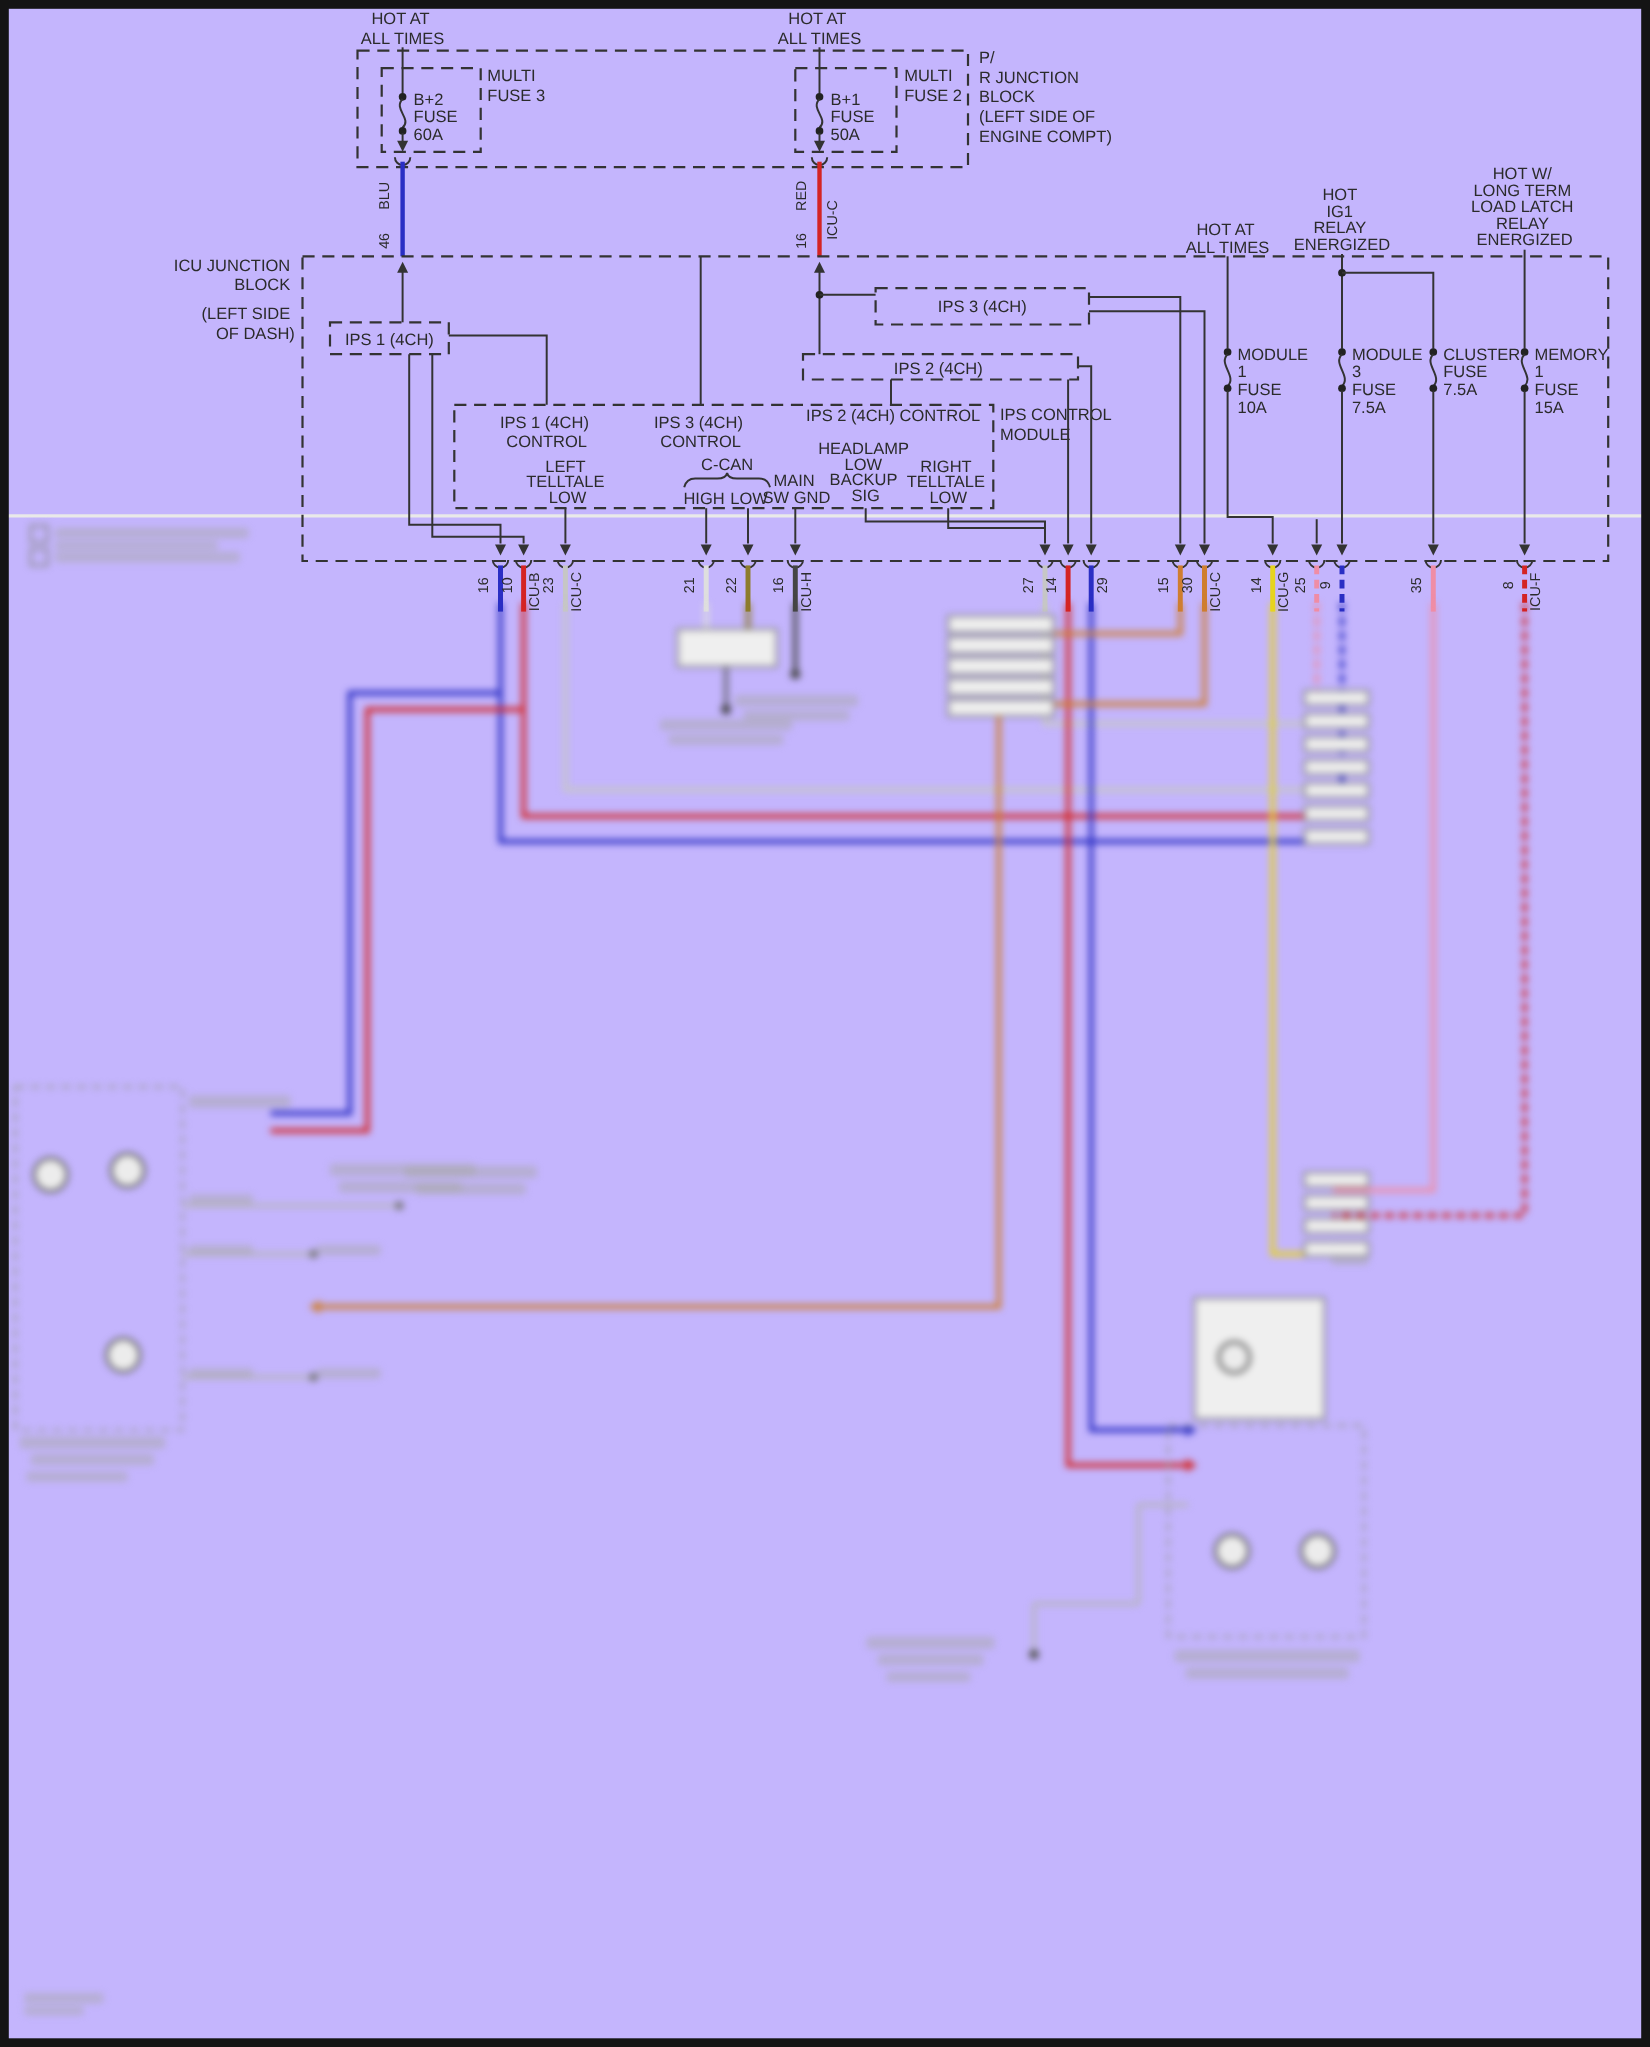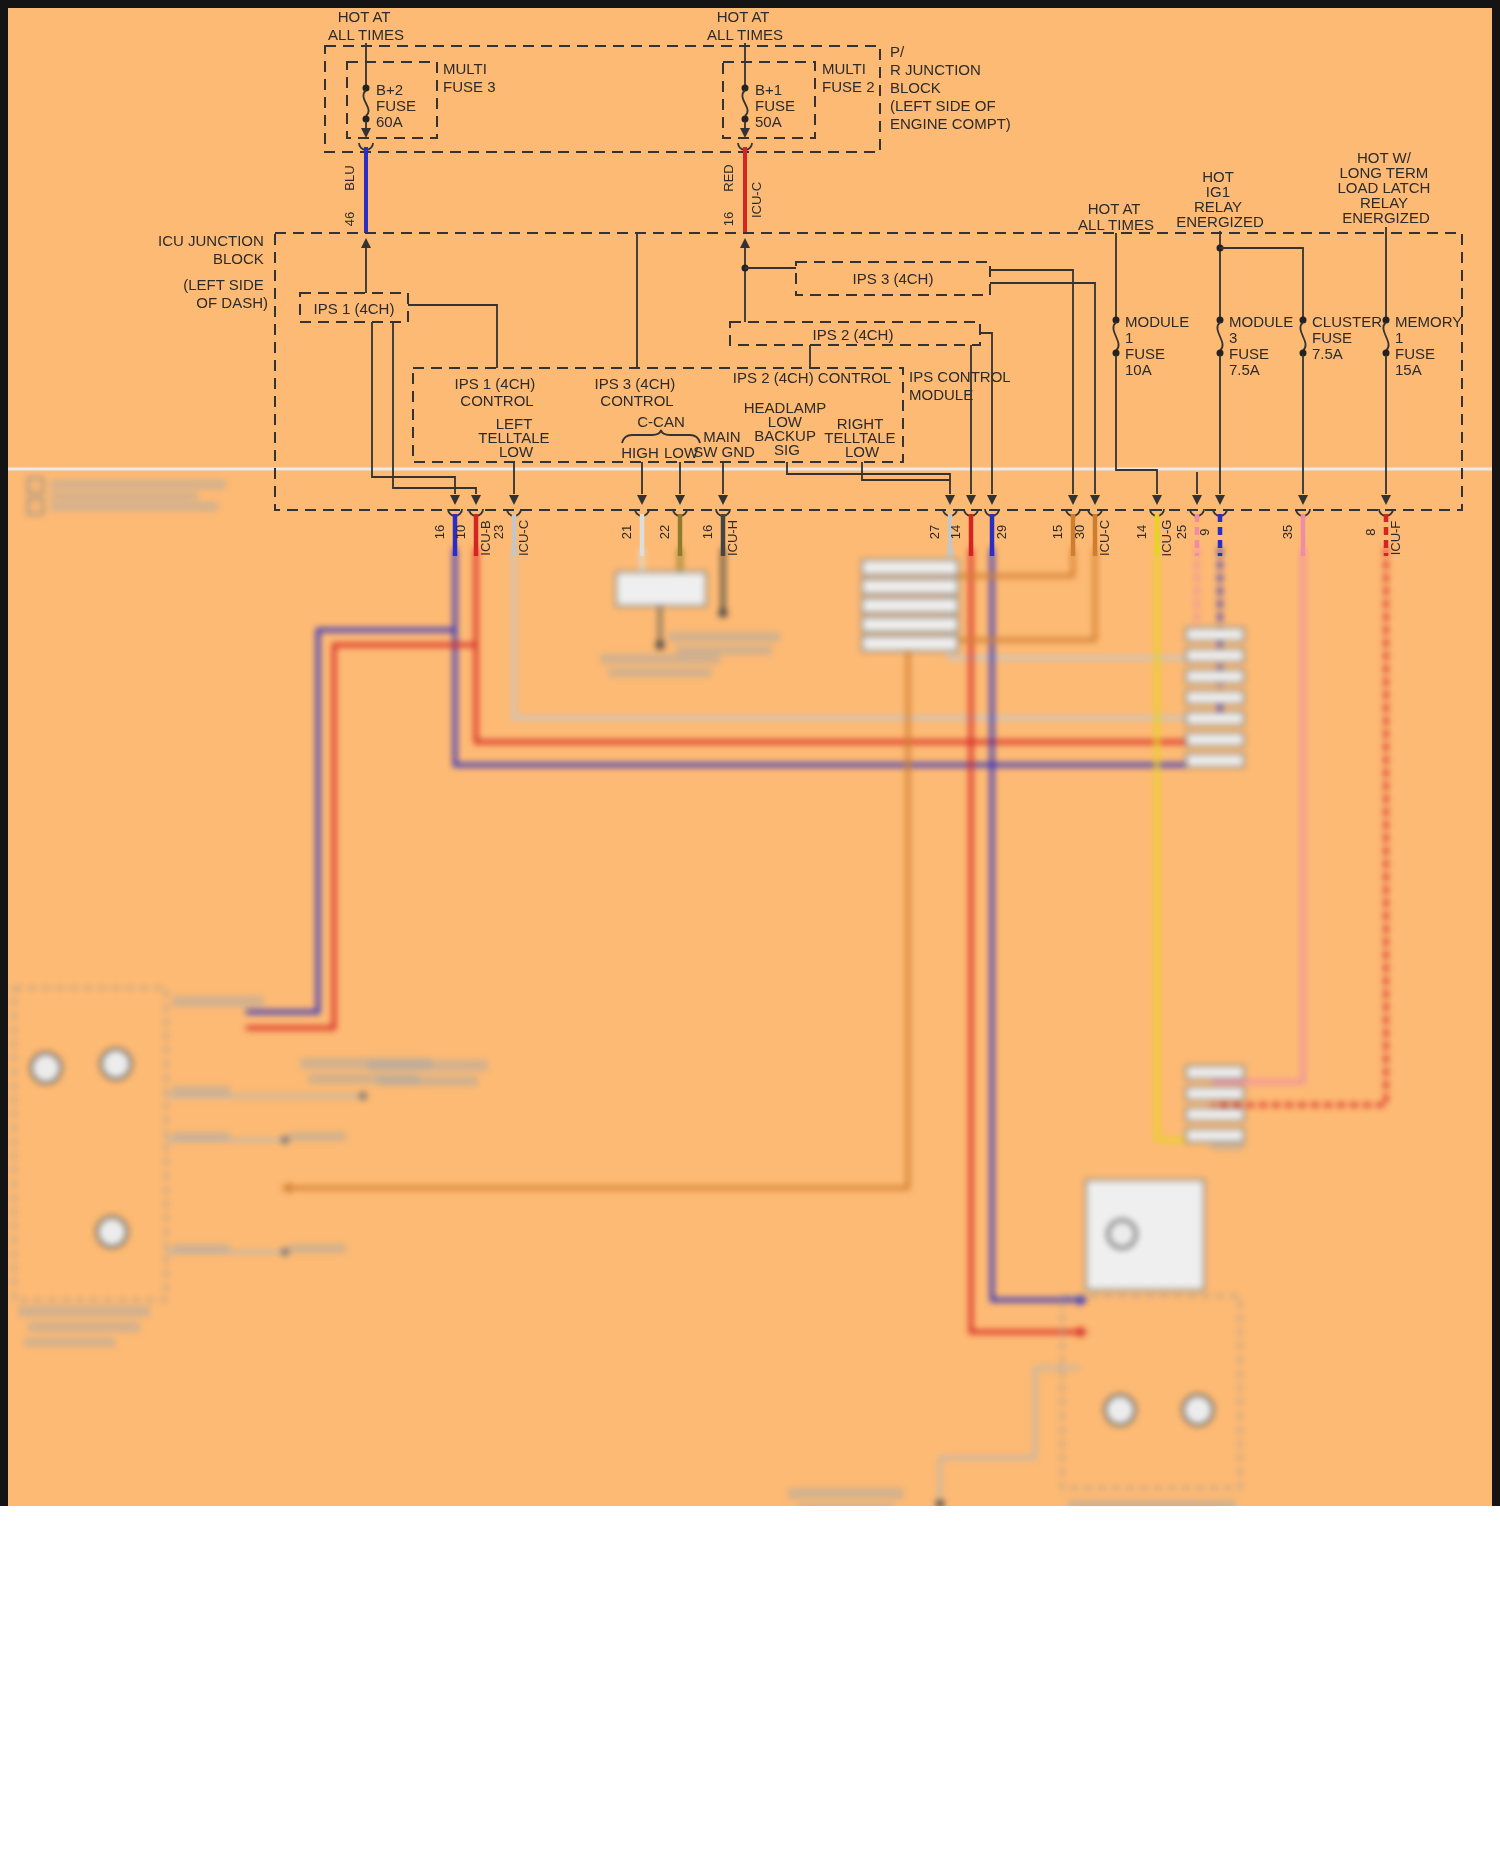--- a/index.html
+++ b/index.html
@@ -1,16 +1,16 @@
 <!DOCTYPE html>
 <html><head>
 <meta charset="utf-8">
 <style>
   html,body{margin:0;padding:0;background:#ffffff;}
-  .page{position:relative;width:1500px;height:1506px;background:#fdba74;overflow:hidden;}
+  .page{position:relative;width:1500px;height:1861px;background:#c4b5fd;overflow:hidden;}
   svg text{font-family:"Liberation Sans","DejaVu Sans",sans-serif;fill:#2b2b2b;}
   .lbl{font-size:15px;}
   .ctr{text-anchor:middle;}
   .rgt{text-anchor:end;}
   .pinlbl{font-size:13px;text-anchor:middle;}
   .dashbox{fill:none;stroke:#333333;stroke-width:2;stroke-dasharray:11 7;}
   .sig{fill:none;stroke:#333333;stroke-width:1.8;}
   .stub{stroke-width:4.5;fill:none;}
   .stub-dashed{stroke-dasharray:8 5;}
   .arr{fill:#333333;stroke:none;}

